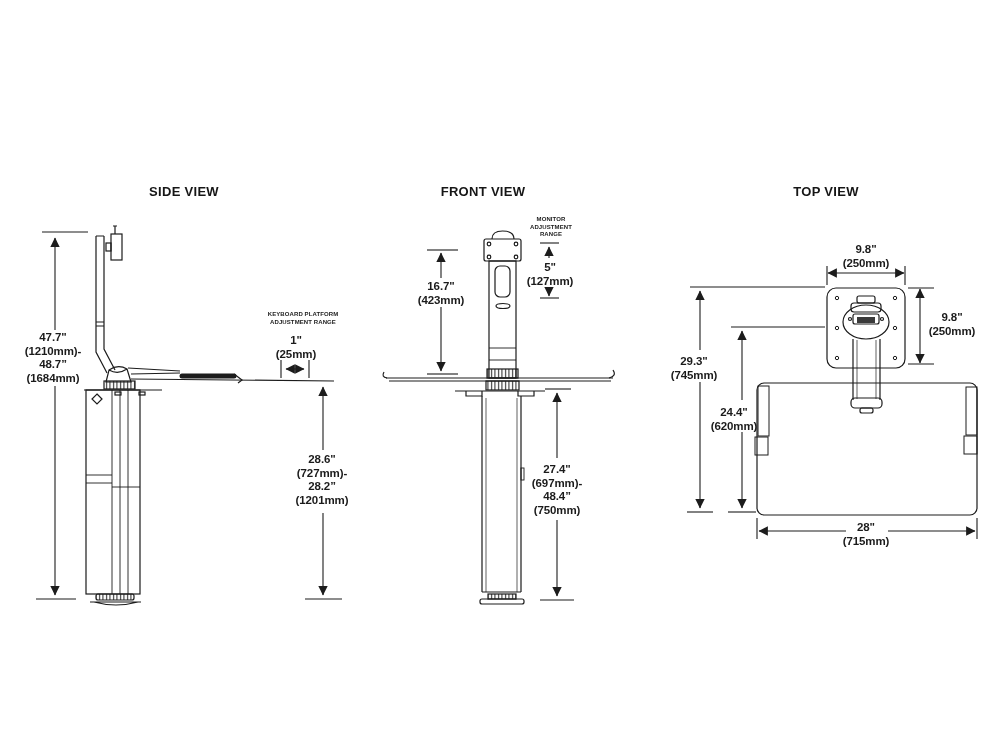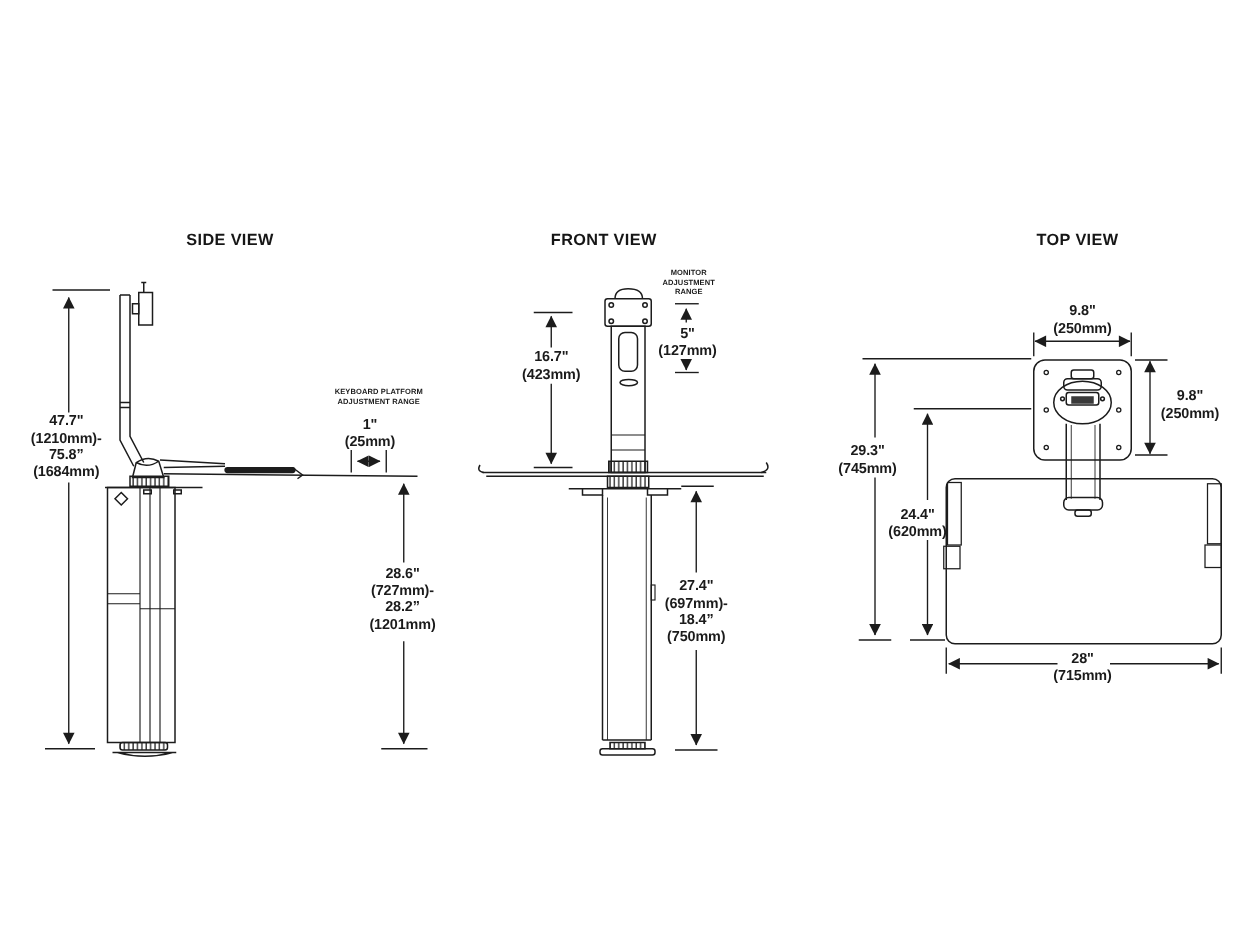--- a/index.html
+++ b/index.html
@@ -153,26 +153,26 @@
       <path d="M742 432 V508" marker-end="url(#ah)"></path>
       <path d="M728 512 H756"></path>
       <path d="M757 518 V539 M977 518 V539"></path>
       <path d="M846 531 L759 531" marker-end="url(#ah)"></path>
       <path d="M888 531 L975 531" marker-end="url(#ah)"></path>
     </g>
   </svg>
 
   <div class="title" style="left:184px;top:184px">SIDE VIEW</div>
   <div class="title" style="left:483px;top:184px">FRONT VIEW</div>
-  <div class="title" style="left:862px;top:184px">TOP VIEW</div>
+  <div class="title" style="left:826px;top:184px">TOP VIEW</div>
 
   <div class="dim" style="left:53px;top:331px">
     <div>47.7"</div>
     <div>(1210mm)-</div>
-    <div>75.8”</div>
+    <div>48.7”</div>
     <div>(1684mm)</div>
   </div>
   <div class="note" style="left:303px;top:311px">
     <div>KEYBOARD PLATFORM</div>
     <div>ADJUSTMENT RANGE</div>
   </div>
   <div class="dim" style="left:296px;top:334px">
     <div>1"</div>
     <div>(25mm)</div>
   </div>
@@ -192,21 +192,21 @@
     <div>ADJUSTMENT</div>
     <div>RANGE</div>
   </div>
   <div class="dim" style="left:550px;top:261px">
     <div>5"</div>
     <div>(127mm)</div>
   </div>
   <div class="dim" style="left:557px;top:463px">
     <div>27.4"</div>
     <div>(697mm)-</div>
-    <div>18.4”</div>
+    <div>48.4”</div>
     <div>(750mm)</div>
   </div>
 
   <div class="dim" style="left:866px;top:243px">
     <div>9.8"</div>
     <div>(250mm)</div>
   </div>
   <div class="dim" style="left:952px;top:311px">
     <div>9.8"</div>
     <div>(250mm)</div>

